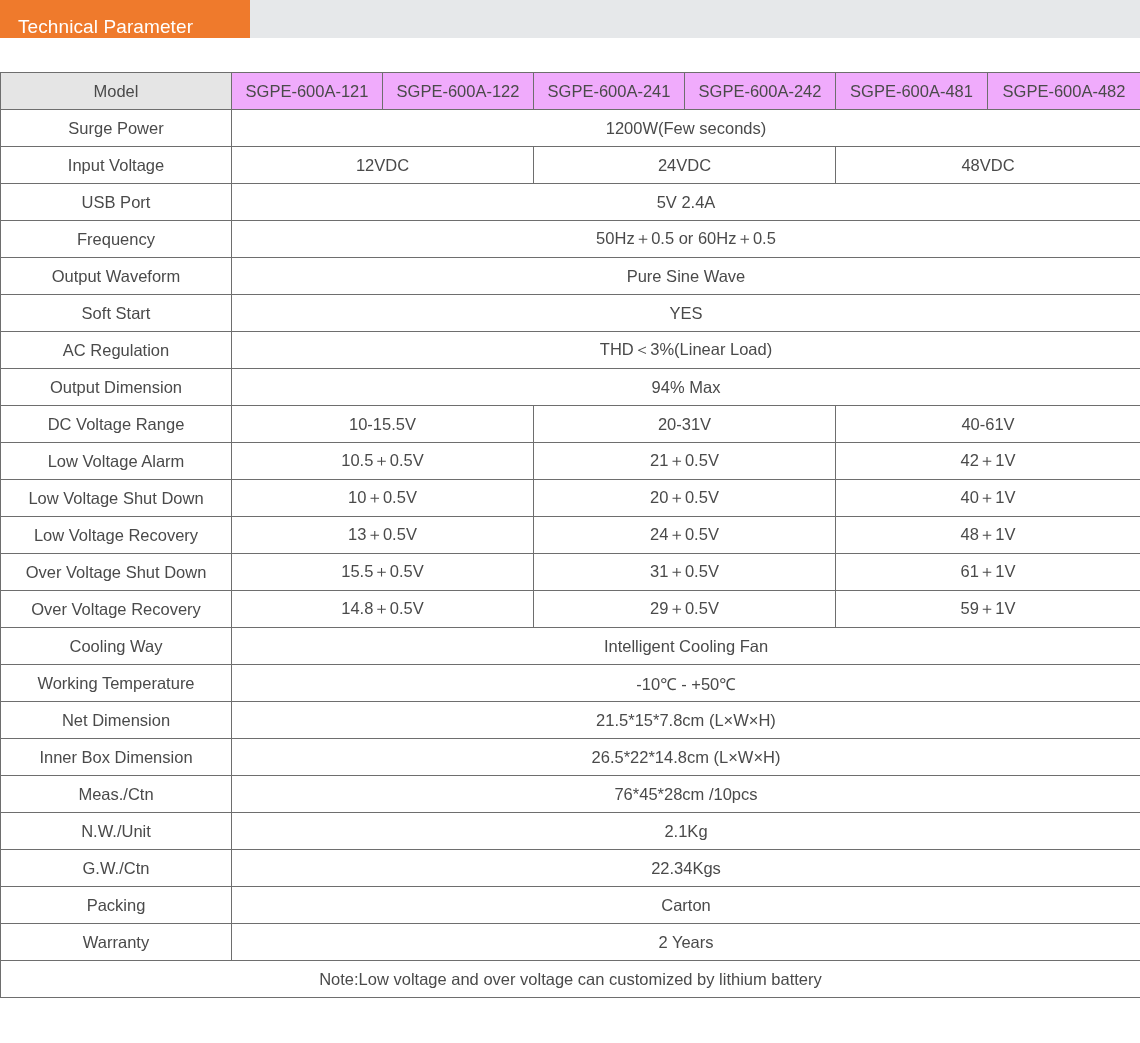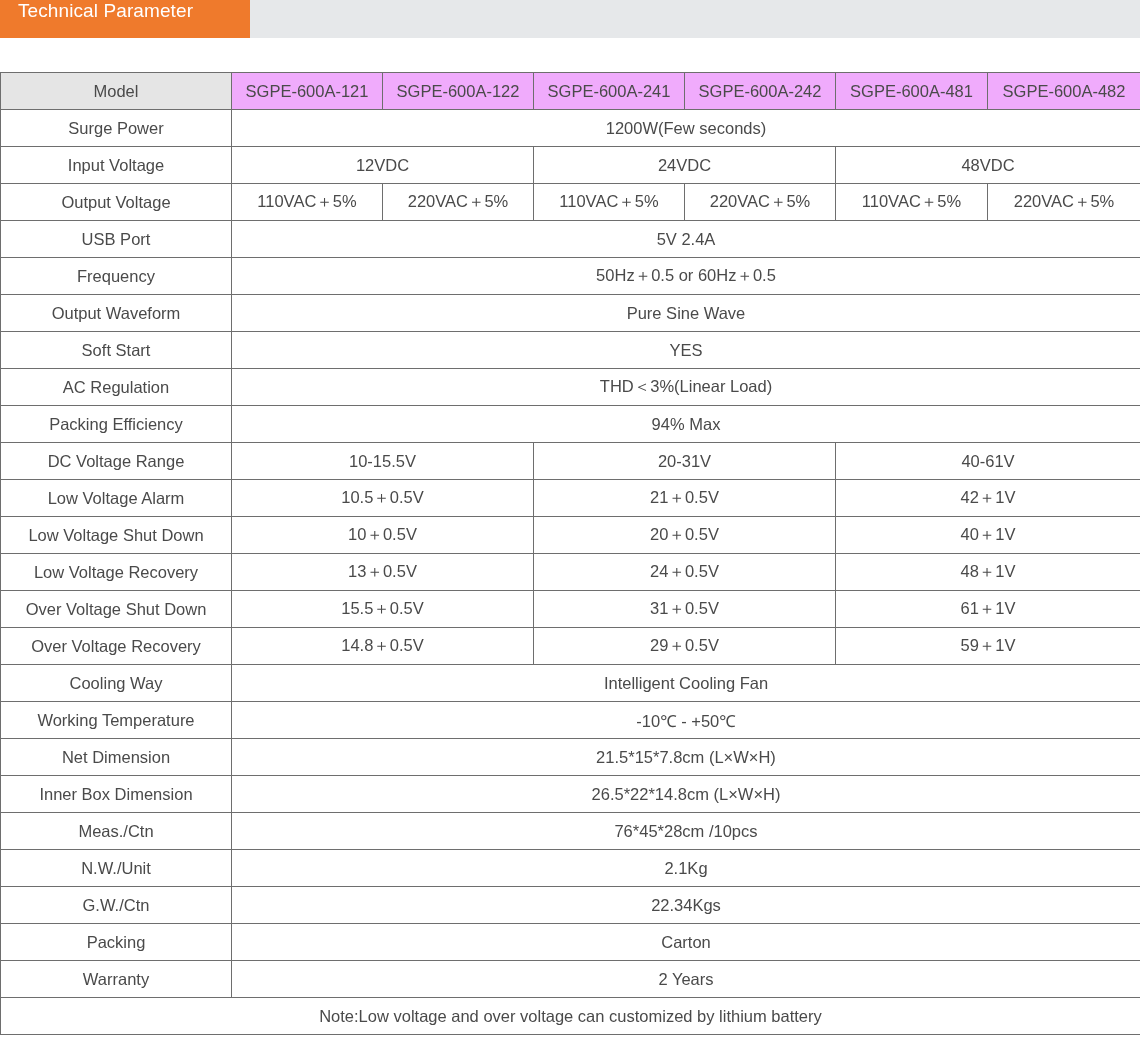--- a/index.html
+++ b/index.html
@@ -24,21 +24,21 @@
   }
   .banner-tab {
     position: absolute;
     left: 0;
     top: 0;
     width: 250px;
     height: 38px;
     background: #ef7a2c;
     box-sizing: border-box;
     display: flex;
-    align-items: flex-start;
+    align-items: flex-end;
   }
   .banner-tab-label {
     color: #ffffff;
     font-size: 19px;
     padding-left: 18px;
     letter-spacing: 0.1px;
     white-space: nowrap;
   }
 
   .gap {
@@ -126,50 +126,41 @@
           <td class="label">Surge Power</td>
           <td colspan="6">1200W(Few seconds)</td>
         </tr>
         <tr>
           <td class="label">Input Voltage</td>
           <td colspan="2">12VDC</td>
           <td colspan="2">24VDC</td>
           <td colspan="2">48VDC</td>
         </tr>
         <tr>
-          <td class="label">Output Voltage</td>
-          <td>110VAC＋5%</td>
-          <td>220VAC＋5%</td>
-          <td>110VAC＋5%</td>
-          <td>220VAC＋5%</td>
-          <td>110VAC＋5%</td>
-          <td>220VAC＋5%</td>
-        </tr>
-        <tr>
           <td class="label">USB Port</td>
           <td colspan="6">5V 2.4A</td>
         </tr>
         <tr>
           <td class="label">Frequency</td>
           <td colspan="6">50Hz＋0.5 or 60Hz＋0.5</td>
         </tr>
         <tr>
           <td class="label">Output Waveform</td>
           <td colspan="6">Pure Sine Wave</td>
         </tr>
         <tr>
           <td class="label">Soft Start</td>
           <td colspan="6">YES</td>
         </tr>
         <tr>
           <td class="label">AC Regulation</td>
           <td colspan="6">THD＜3%(Linear Load)</td>
         </tr>
         <tr>
-          <td class="label">Packing Efficiency</td>
+          <td class="label">Output Dimension</td>
           <td colspan="6">94% Max</td>
         </tr>
         <tr>
           <td class="label">DC Voltage Range</td>
           <td colspan="2">10-15.5V</td>
           <td colspan="2">20-31V</td>
           <td colspan="2">40-61V</td>
         </tr>
         <tr>
           <td class="label">Low Voltage Alarm</td>

